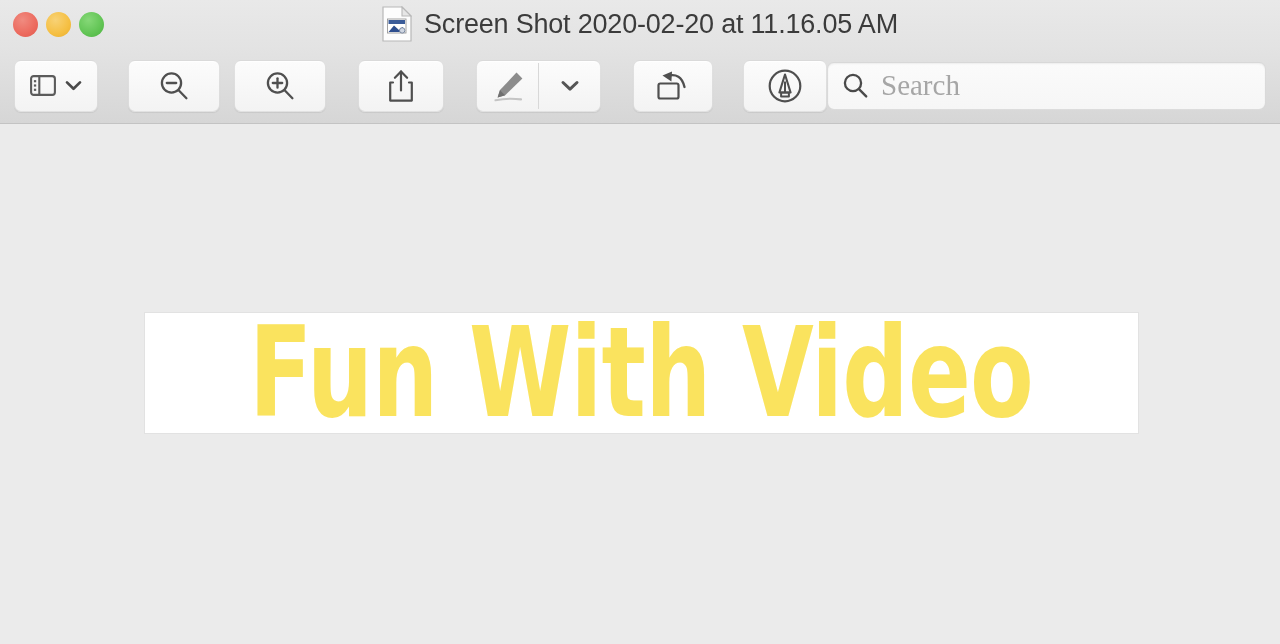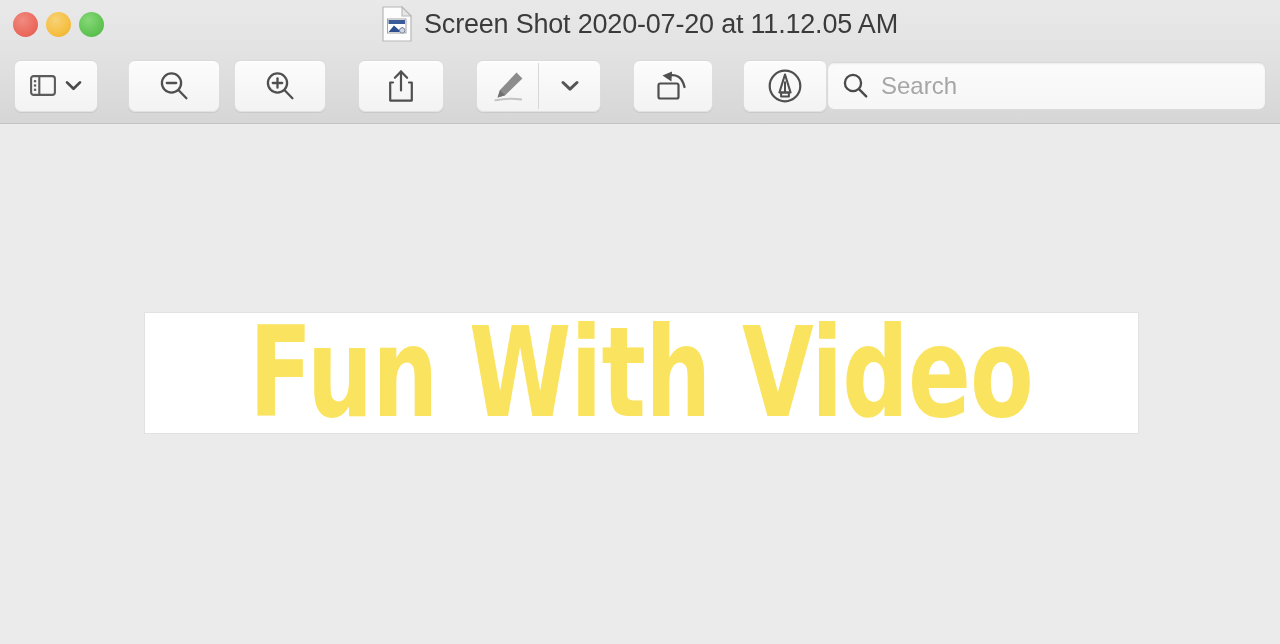--- a/index.html
+++ b/index.html
@@ -152,22 +152,22 @@
     display: flex;
     align-items: center;
     padding: 0 14px;
     box-sizing: border-box;
     gap: 12px;
   }
   .search-input {
     border: 0;
     outline: 0;
     background: transparent;
-    font-family: Liberation Sans, sans-serif;
-    font-size: 24px;
+    font-family: Liberation Serif, serif;
+    font-size: 29px;
     color: #3a3a3a;
     width: 100%;
     padding: 0;
   }
   .search-input::placeholder { color: #a6a6a6; }
 
   
   .content {
     position: relative;
     flex: 1 1 auto;
@@ -220,21 +220,21 @@
       <span class="doc-icon">
         <svg width="30" height="36" viewBox="0 0 30 36">
           <path d="M1 1 H20 L29 10 V35 H1 Z" fill="#fdfdfd" stroke="#b8b8b8" stroke-width="1.2"></path>
           <path d="M20 1 L29 10 H20 Z" fill="#e6e6e6" stroke="#b8b8b8" stroke-width="1.1"></path>
           <rect x="5.5" y="13" width="18.5" height="14" fill="#ffffff" stroke="#9a9a9a" stroke-width="0.9"></rect>
           <rect x="6.5" y="14" width="16.5" height="4" fill="#3b5c99"></rect>
           <path d="M6.5 26 L12 19.5 L17 24 L20.5 21 L23 26 Z" fill="#2e4f8f"></path>
           <circle cx="20.2" cy="24.4" r="2.7" fill="#cfd6e2" stroke="#6b7a93" stroke-width="0.8"></circle>
         </svg>
       </span>
-      <span class="window-title">Screen Shot 2020-07-20 at 11.12.05 AM</span>
+      <span class="window-title">Screen Shot 2020-02-20 at 11.16.05 AM</span>
     </div>
   </div>
 
   <div class="toolbar">
 
     <div class="tb-btn btn-sidebar">
       <span>
         <svg width="26" height="21" viewBox="0 0 26 21">
           <rect x="1.1" y="1.1" width="23.8" height="18.8" rx="2.6" ry="2.6" fill="none" stroke="#5b5b5b" stroke-width="2.1"></rect>
           <line x1="9.3" y1="1.6" x2="9.3" y2="19.4" stroke="#5b5b5b" stroke-width="2.1"></line>

